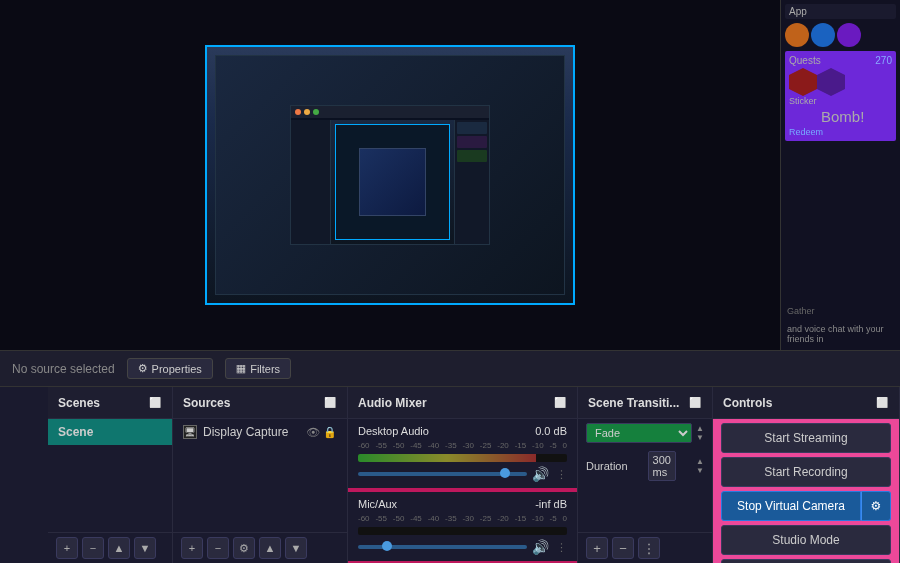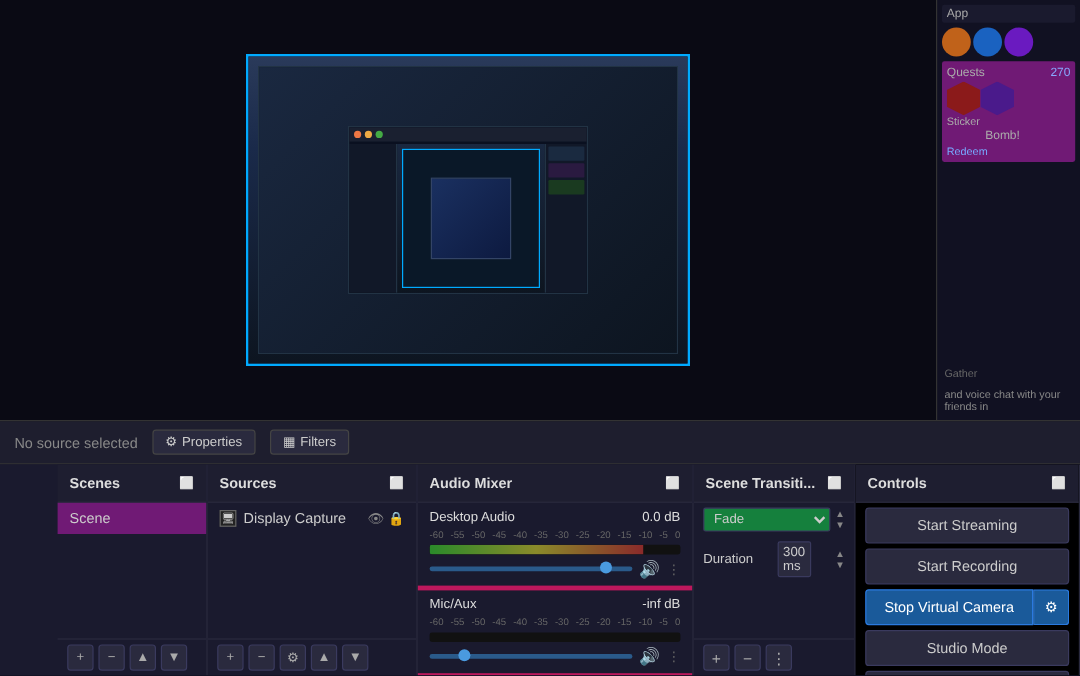--- a/index.html
+++ b/index.html
@@ -87,21 +87,21 @@
       width: 24px;
       height: 24px;
       border-radius: 50%;
       background: #444;
     }
     .avatar-circle.orange { background: #c0621a; }
     .avatar-circle.blue { background: #1a62c0; }
     .avatar-circle.purple { background: #6a1ac0; }
 
     .preview-quests {
-      background: #701a75;
+      background: #6d28d9;
       padding: 4px;
       border-radius: 2px;
     }
 
     .quest-items {
       display: flex;
       gap: 0;
       flex-wrap: wrap;
       margin-top: 2px;
     }
@@ -183,22 +183,23 @@
     
     .scenes-panel {
       width: 173px;
       padding-left: 48px;
     }
 
     .scene-item {
       padding: 6px 10px;
       cursor: pointer;
       color: #ccc;
-      background: #701a75;
+      background: #0f766e;
       font-size: 12px;
+      font-weight: bold;
     }
 
     .scenes-footer {
       margin-top: auto;
       display: flex;
       align-items: center;
       padding: 4px 8px;
       gap: 4px;
       border-top: 1px solid #2a2a3e;
     }
@@ -422,21 +423,21 @@
       align-items: center;
       justify-content: center;
       cursor: pointer;
       color: #aaa;
       font-size: 13px;
     }
 
     
     .controls-panel {
       flex: 1;
-      background: #000000;
+      background: #ec4899;
     }
 
     .controls-panel .panel-header {
       background: #1e1e30;
     }
 
     .ctrl-btn {
       width: calc(100% - 16px);
       margin: 4px 8px 0;
       padding: 7px 10px;
@@ -531,21 +532,21 @@
     <div class="preview-quests">
       <div style="font-size:10px;color:#aaa;display:flex;justify-content:space-between;">
         <span>Quests</span>
         <span style="color:#8af;">270</span>
       </div>
       <div class="quest-items">
         <div class="quest-hex red"></div>
         <div class="quest-hex purple"></div>
         <div style="display:flex;flex-direction:column;gap:2px;flex:1;justify-content:center;">
           <div style="font-size:9px;color:#aaa;">Sticker</div>
-          <div style="font-size:10px;color:#aaa;padding-left:32px;">Bomb!</div>
+          <div style="font-size:15px;color:#aaa;padding-left:32px;">Bomb!</div>
           <div style="font-size:9px;color:#7af;">Redeem</div>
         </div>
       </div>
     </div>
     <div style="flex:1;"></div>
     <div style="font-size:9px;color:#666;padding:2px;">Gather</div>
     <div style="font-size:9px;color:#888;padding:2px;">and voice chat with your friends in</div>
   </div>
 </div>
 

